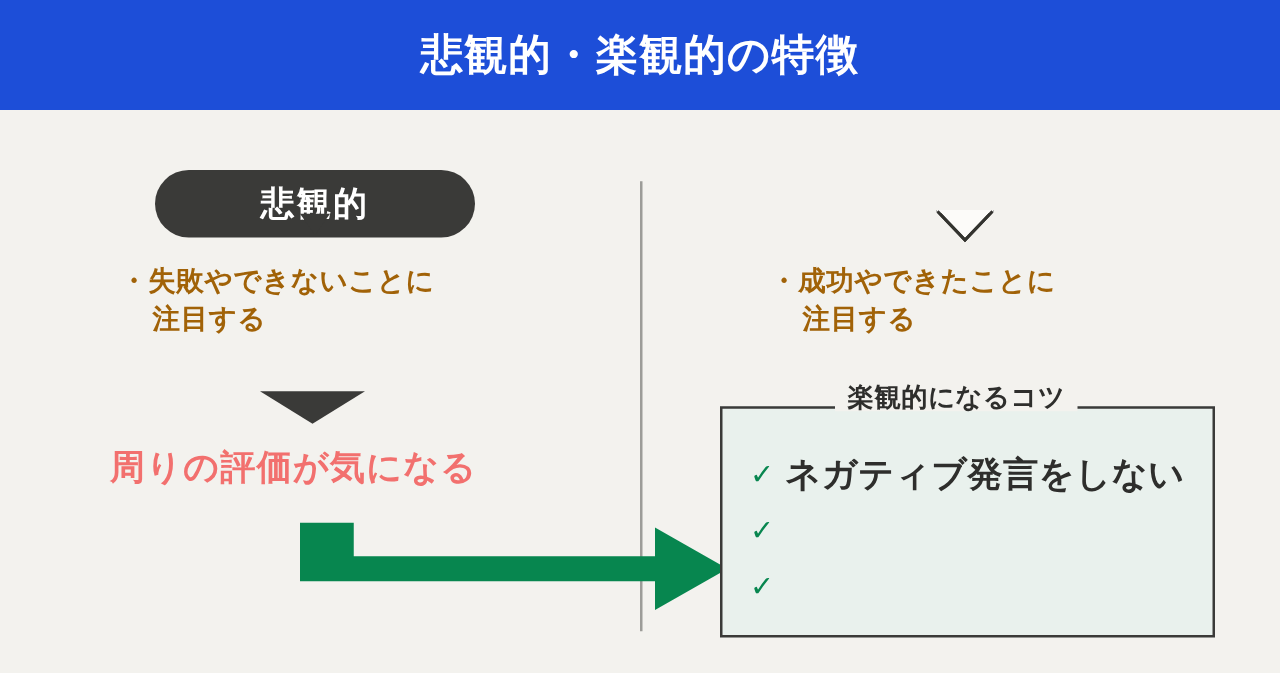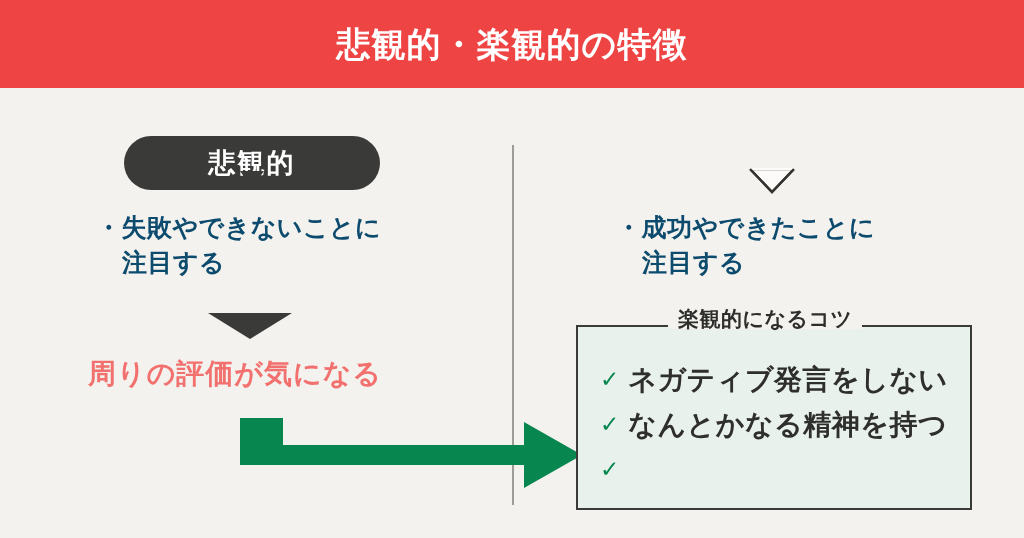--- a/index.html
+++ b/index.html
@@ -20,21 +20,21 @@
     height: 538px;
     background: #F3F2EE;
   }
 
   
   .header-bar {
     position: absolute;
     left: 0; top: 0;
     width: 1024px;
     height: 88px;
-    background: #ef4444;
+    background: #1d4ed8;
     display: flex;
     align-items: center;
     justify-content: center;
   }
   .header-title {
     color: #FFFFFF;
     font-size: 34px;
     font-weight: bold;
     letter-spacing: 1px;
     line-height: 1;
@@ -96,23 +96,23 @@
     position: absolute;
     left: 749px;
     top: 168px;
     width: 46px;
     height: 26px;
   }
 
   
   .bullet-block {
     position: absolute;
-    font-size: 25px;
-    font-weight: bold;
-    color: #0c4a6e;
+    font-size: 22px;
+    font-weight: bold;
+    color: #a16207;
     line-height: 1.38;
     letter-spacing: 0.5px;
     white-space: pre-line;
     text-indent: -26px;
     padding-left: 26px;
   }
   .bullet-left  { left: 96px; top: 210px; width: 400px; }
   .bullet-right { left: 616px; top: 210px; width: 400px; }
 
   
@@ -245,20 +245,19 @@
   <div class="tips-box"></div>
   <div class="tips-legend">楽観的になるコツ</div>
 
   <ul class="tips-list">
     <li class="tips-item">
       <span class="check-icon">✓</span>
       <span class="tips-text">ネガティブ発言をしない</span>
     </li>
     <li class="tips-item">
       <span class="check-icon">✓</span>
-      <span class="tips-text">なんとかなる精神を持つ</span>
     </li>
     <li class="tips-item">
       <span class="check-icon">✓</span>
     </li>
   </ul>
 
 </div>
 
 </body></html>

